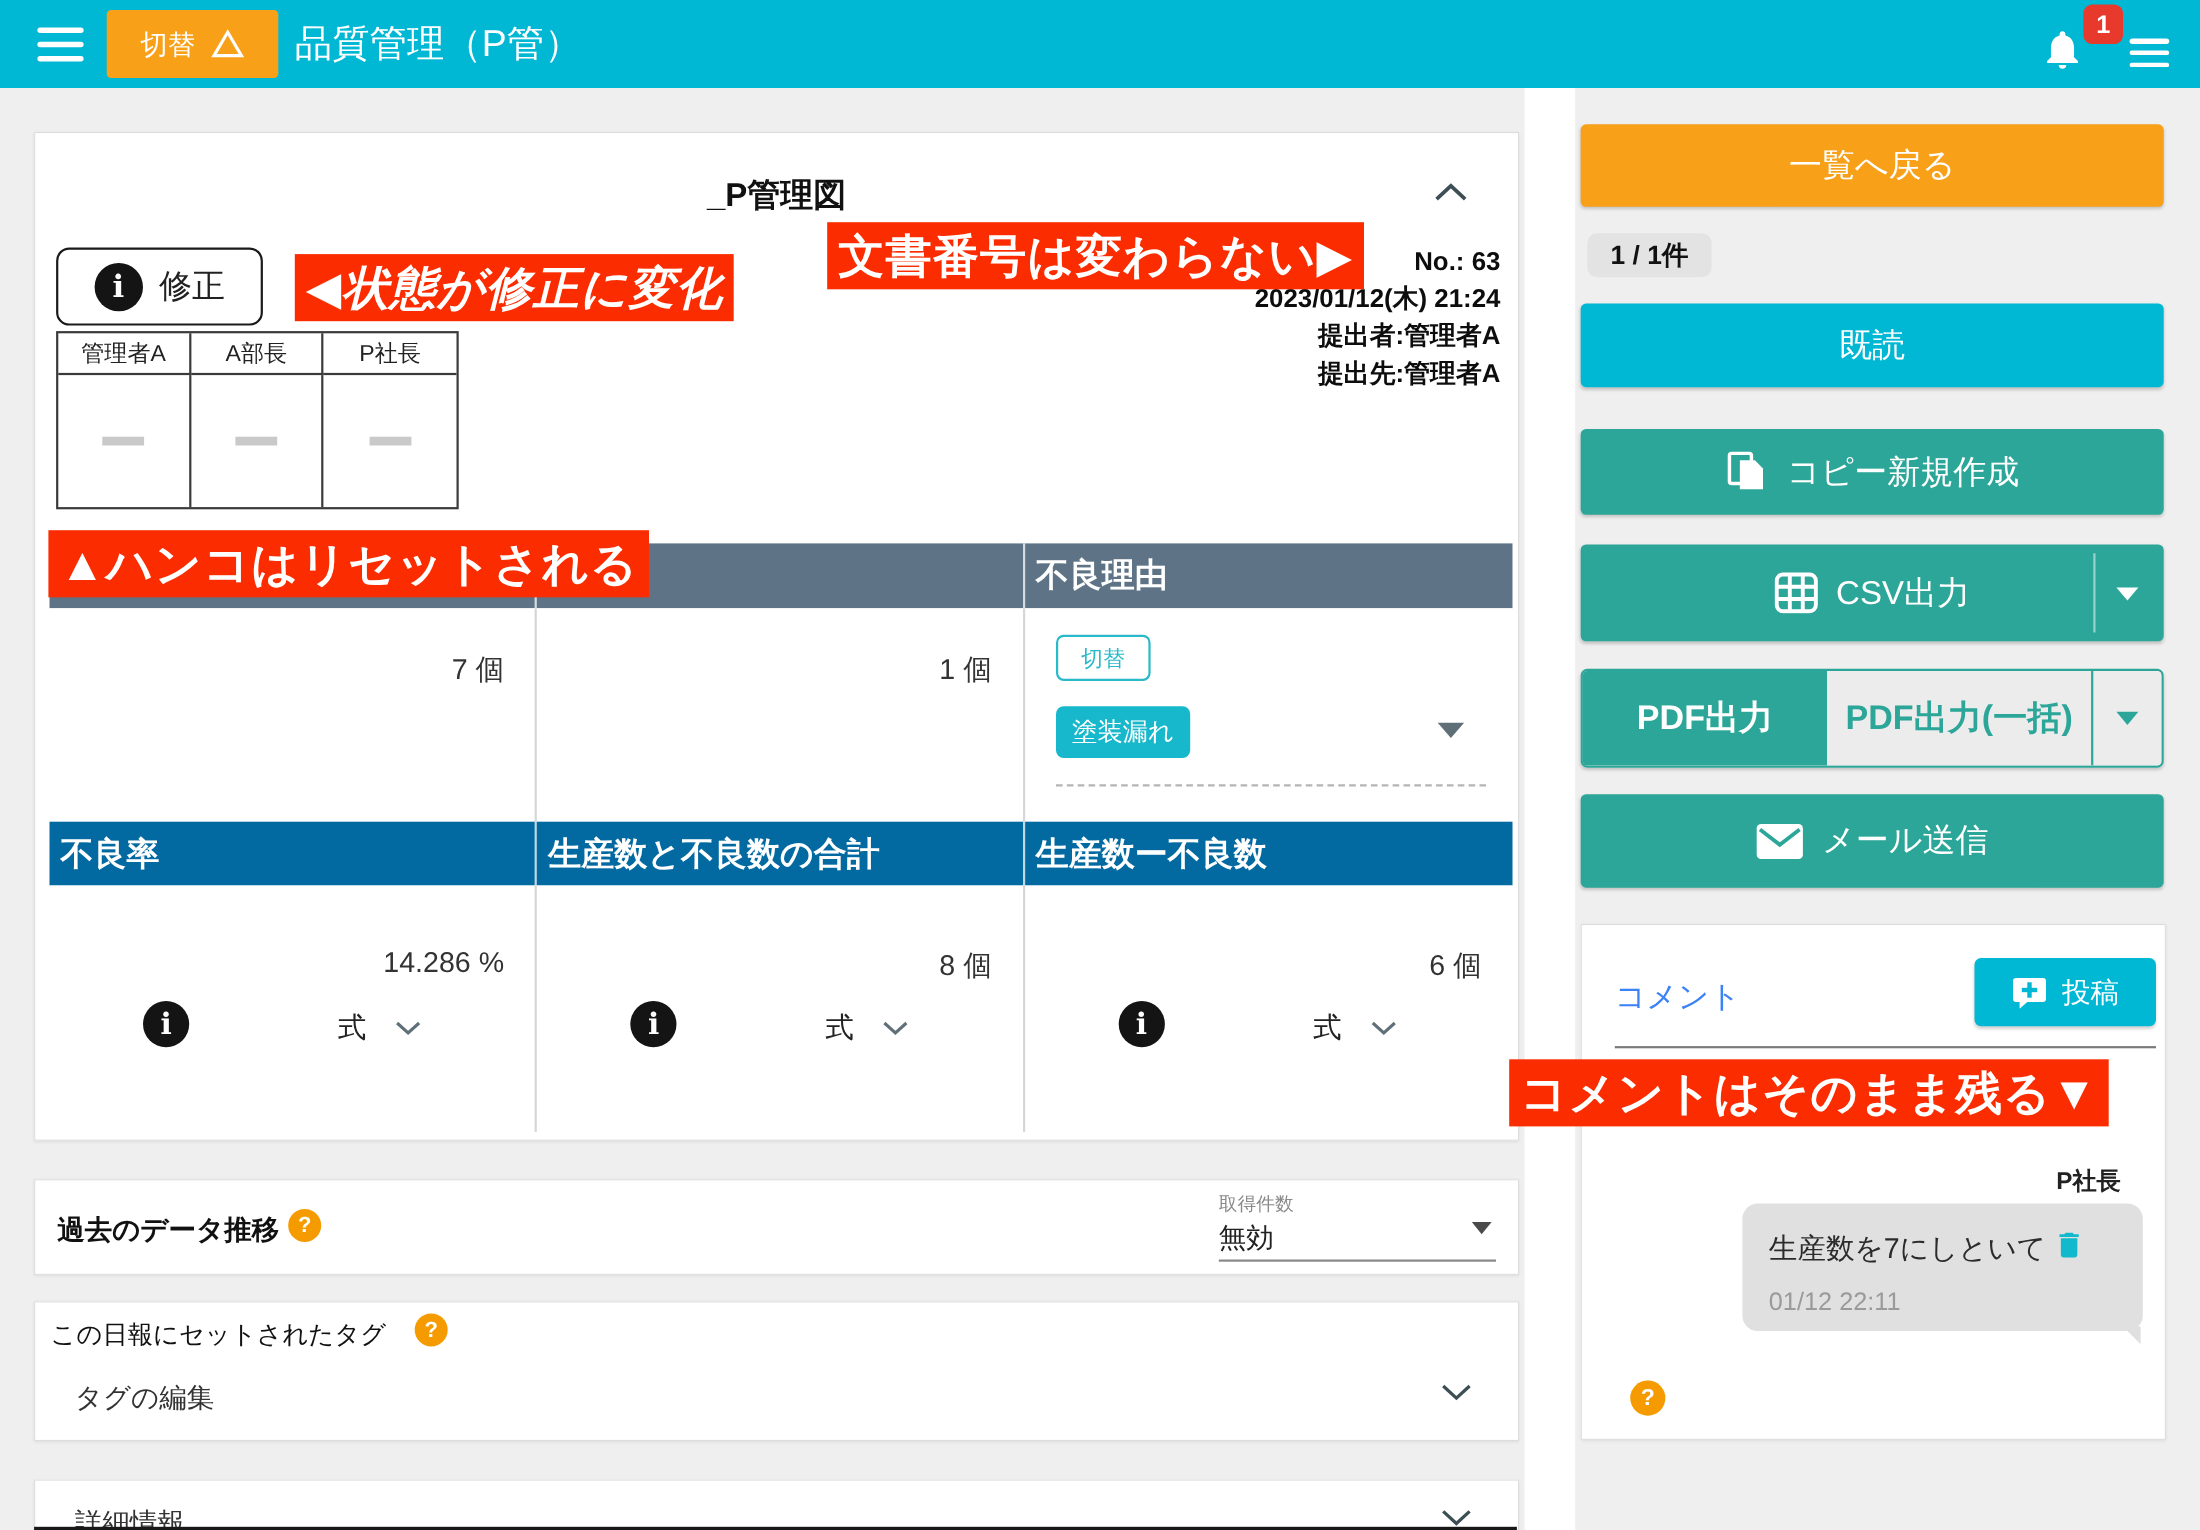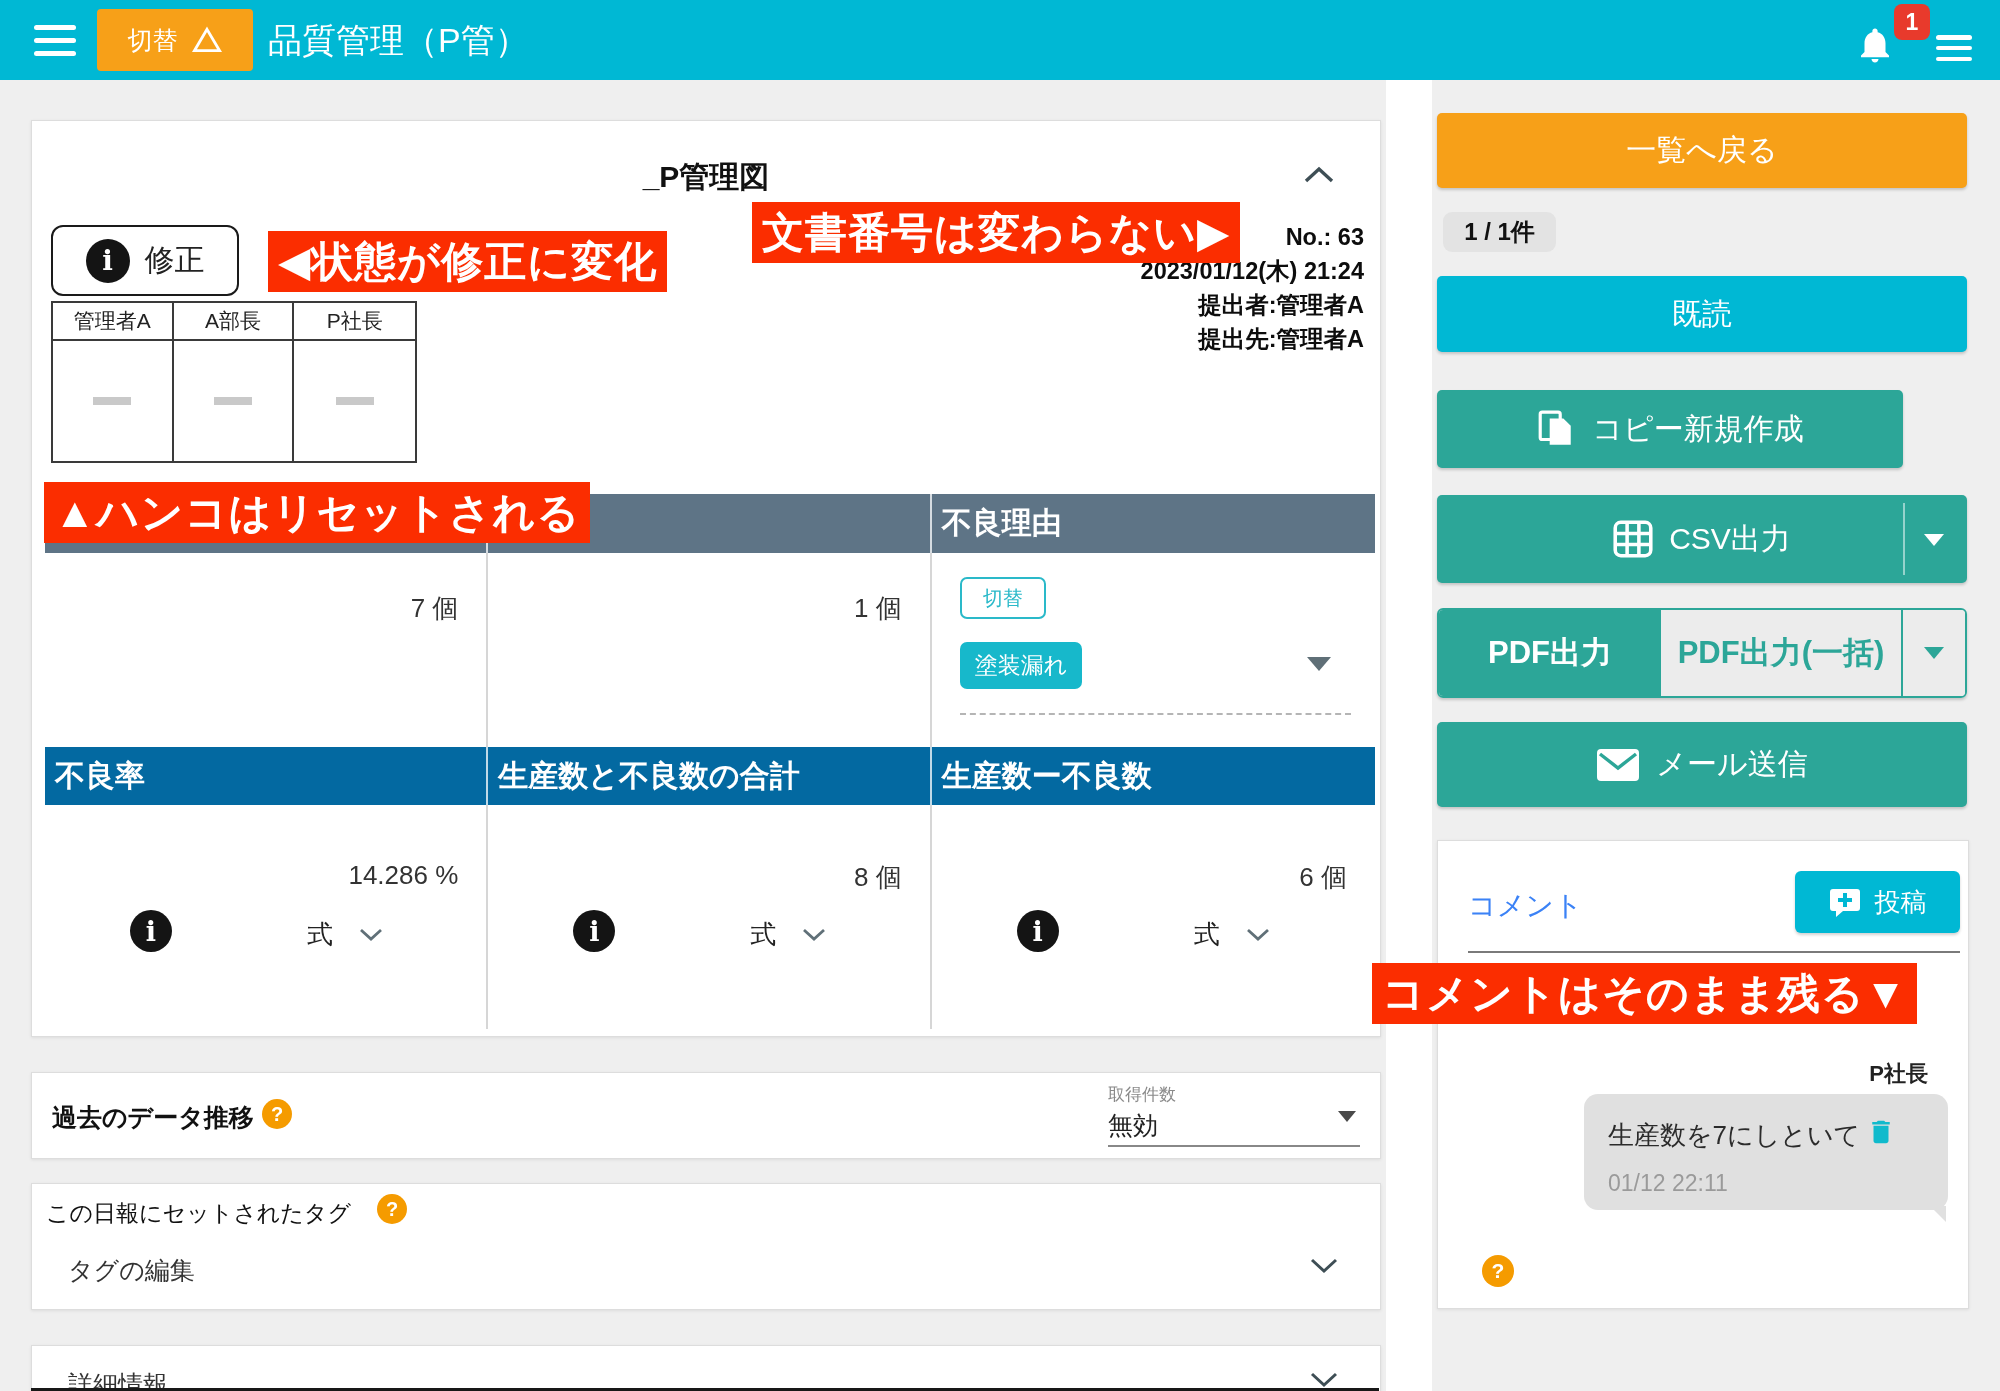--- a/index.html
+++ b/index.html
@@ -205,21 +205,21 @@
     <span>一覧へ戻る</span>
   </button>
 
   <div class="abs" style="left:1443px;top:212px;width:113px;height:40px;background:#e3e3e3;border-radius:9px;
               display:flex;align-items:center;justify-content:center;font-size:24px;font-weight:700;color:#111;">1 / 1件</div>
 
   <button class="btn cyan abs" style="left:1437px;top:276px;width:530px;height:76px;">
     <span>既読</span>
   </button>
 
-  <button class="btn teal abs" style="left:1437px;top:390px;width:466px;height:78px;">
+  <button class="btn teal abs" style="left:1437px;top:390px;width:530px;height:78px;">
     <svg width="40" height="40" viewBox="0 0 38 38">
       <rect x="4" y="3" width="19" height="26" rx="2" fill="none" stroke="#fff" stroke-width="3"></rect>
       <path d="M13 9 h13 l7 7 v18 h-20 z" fill="#fff"></path>
     </svg>
     <span>コピー新規作成</span>
   </button>
 
   <button class="btn teal abs" style="left:1437px;top:495px;width:530px;height:88px;position:absolute;">
     <svg width="40" height="38" viewBox="0 0 36 34">
       <rect x="2" y="2" width="32" height="30" rx="5" fill="none" stroke="#fff" stroke-width="3.2"></rect>
@@ -278,18 +278,18 @@
         <path fill="#10bacc" d="M6 19c0 1.1.9 2 2 2h8c1.1 0 2-.9 2-2V7H6v12zM19 4h-3.5l-1-1h-5l-1 1H5v2h14V4z"></path>
       </svg>
       <span style="position:absolute;left:24px;top:76px;font-size:23px;color:#9a9a9a;">01/12 22:11</span>
       <span style="position:absolute;right:2px;bottom:-12px;width:0;height:0;
                    border-top:16px solid #e0e0e0;border-left:16px solid transparent;"></span>
     </div>
 
     <span class="qmark" style="position:absolute;left:44px;top:414px;width:32px;height:32px;font-size:21px;">?</span>
   </section>
 
-  <div class="ann" style="left:268px;top:231px;">◀状態が修正に変化</div>
+  <div class="ann" style="left:268px;top:231px;font-style:italic;">◀状態が修正に変化</div>
   <div class="ann" style="left:752px;top:202px;">文書番号は変わらない▶</div>
   <div class="ann" style="left:44px;top:482px;">▲ハンコはリセットされる</div>
   <div class="ann" style="left:1372px;top:963px;">コメントはそのまま残る▼</div>
 
 </div>
 
 </body></html>

